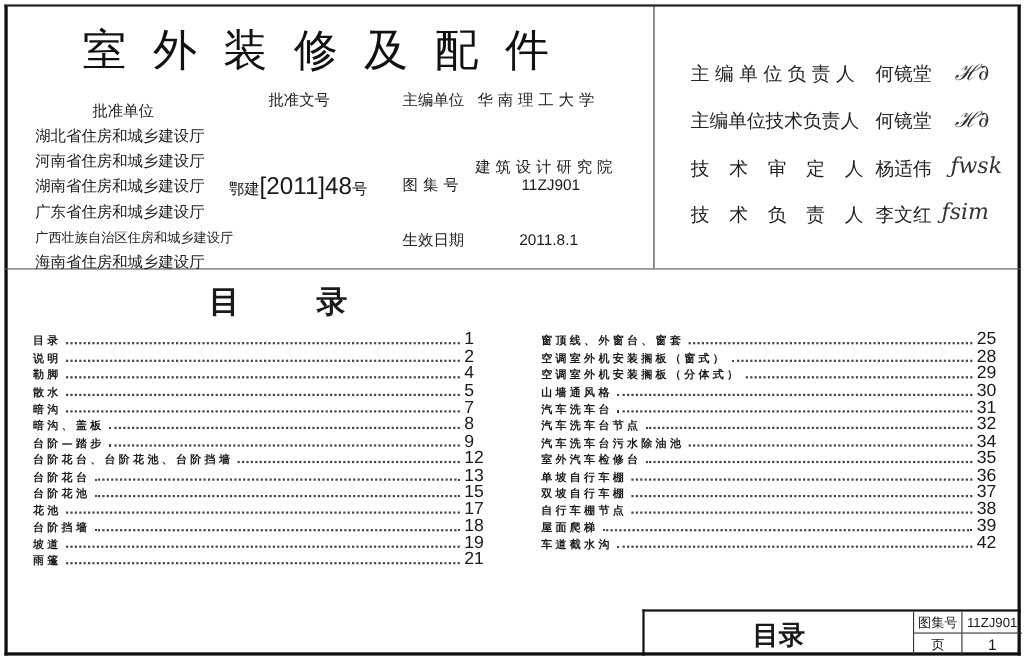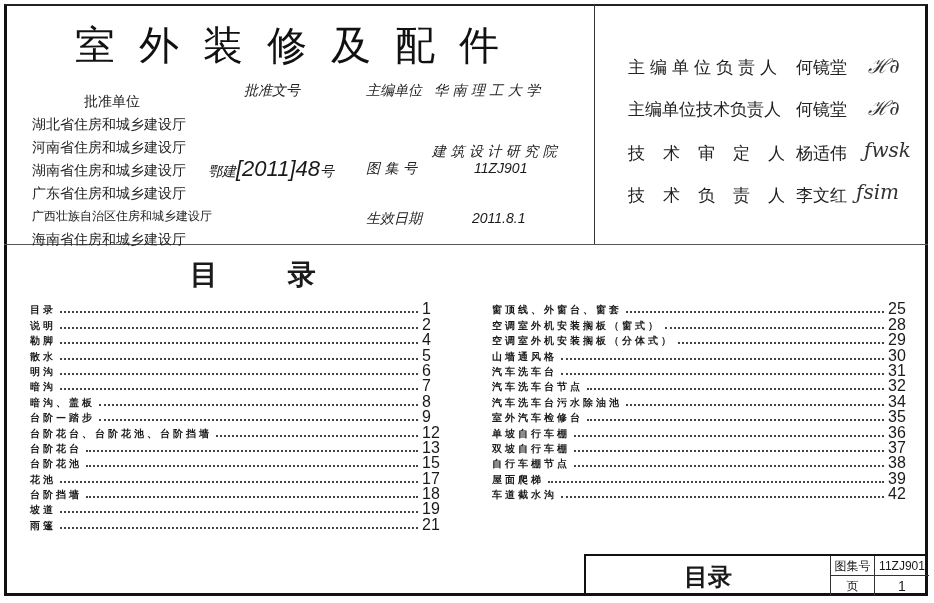--- a/index.html
+++ b/index.html
@@ -6,21 +6,21 @@
   body { width:934px; height:603px; position:relative; overflow:hidden;
          font-family:"DejaVu Sans", sans-serif; color:#1a1a1a; }
   .frame { position:absolute; left:4px; top:4px; width:924px; height:592px;
            border-left:3px solid #111; border-top:2px solid #222; border-right:3px solid #111; border-bottom:3px solid #111;
            box-sizing:border-box; }
   .topbox { position:absolute; left:4px; top:4px; width:590px; height:240px; box-sizing:border-box; }
   .vdiv { position:absolute; left:594px; top:4px; width:1px; height:240px; background:#333; }
   .hdiv { position:absolute; left:4px; top:244px; width:924px; height:1px; background:#555; }
   .main-title { position:absolute; left:0; top:14px; width:590px; text-align:center;
                 font-size:40px; font-weight:normal; letter-spacing:24px; color:#111; }
-  .abs { position:absolute; white-space:nowrap;font-style:italic; }
+  .abs { position:absolute; white-space:nowrap; }
   .lbl { font-size:14px; color:#222; }
   .approver { font-size:14px; color:#222; line-height:23px; }
   .approvers { position:absolute; left:28px; top:86px; }
   .approvers .head { text-align:center; width:160px; }
   .docno { font-size:14px; }
   .docno .big { font-size:22px; font-family:"Liberation Sans", sans-serif; }
   .num { font-family:"Liberation Sans", sans-serif; font-size:14px; }
   .resp-row { position:absolute; left:628px; font-size:17px; color:#222; white-space:nowrap; }
   .resp-row .role { display:inline-block; width:168px; letter-spacing:0px; }
   .resp-row .name { display:inline-block; width:76px; }
@@ -111,25 +111,20 @@
       <span class="t">勒脚</span>
       <span class="dots"></span>
       <span class="p">4</span>
     </div>
   <div class="toc-item">
       <span class="t">散水</span>
       <span class="dots"></span>
       <span class="p">5</span>
     </div>
   <div class="toc-item">
-      <span class="t">明沟</span>
-      <span class="dots"></span>
-      <span class="p">6</span>
-    </div>
-  <div class="toc-item">
       <span class="t">暗沟</span>
       <span class="dots"></span>
       <span class="p">7</span>
     </div>
   <div class="toc-item">
       <span class="t">暗沟、盖板</span>
       <span class="dots"></span>
       <span class="p">8</span>
     </div>
   <div class="toc-item">

